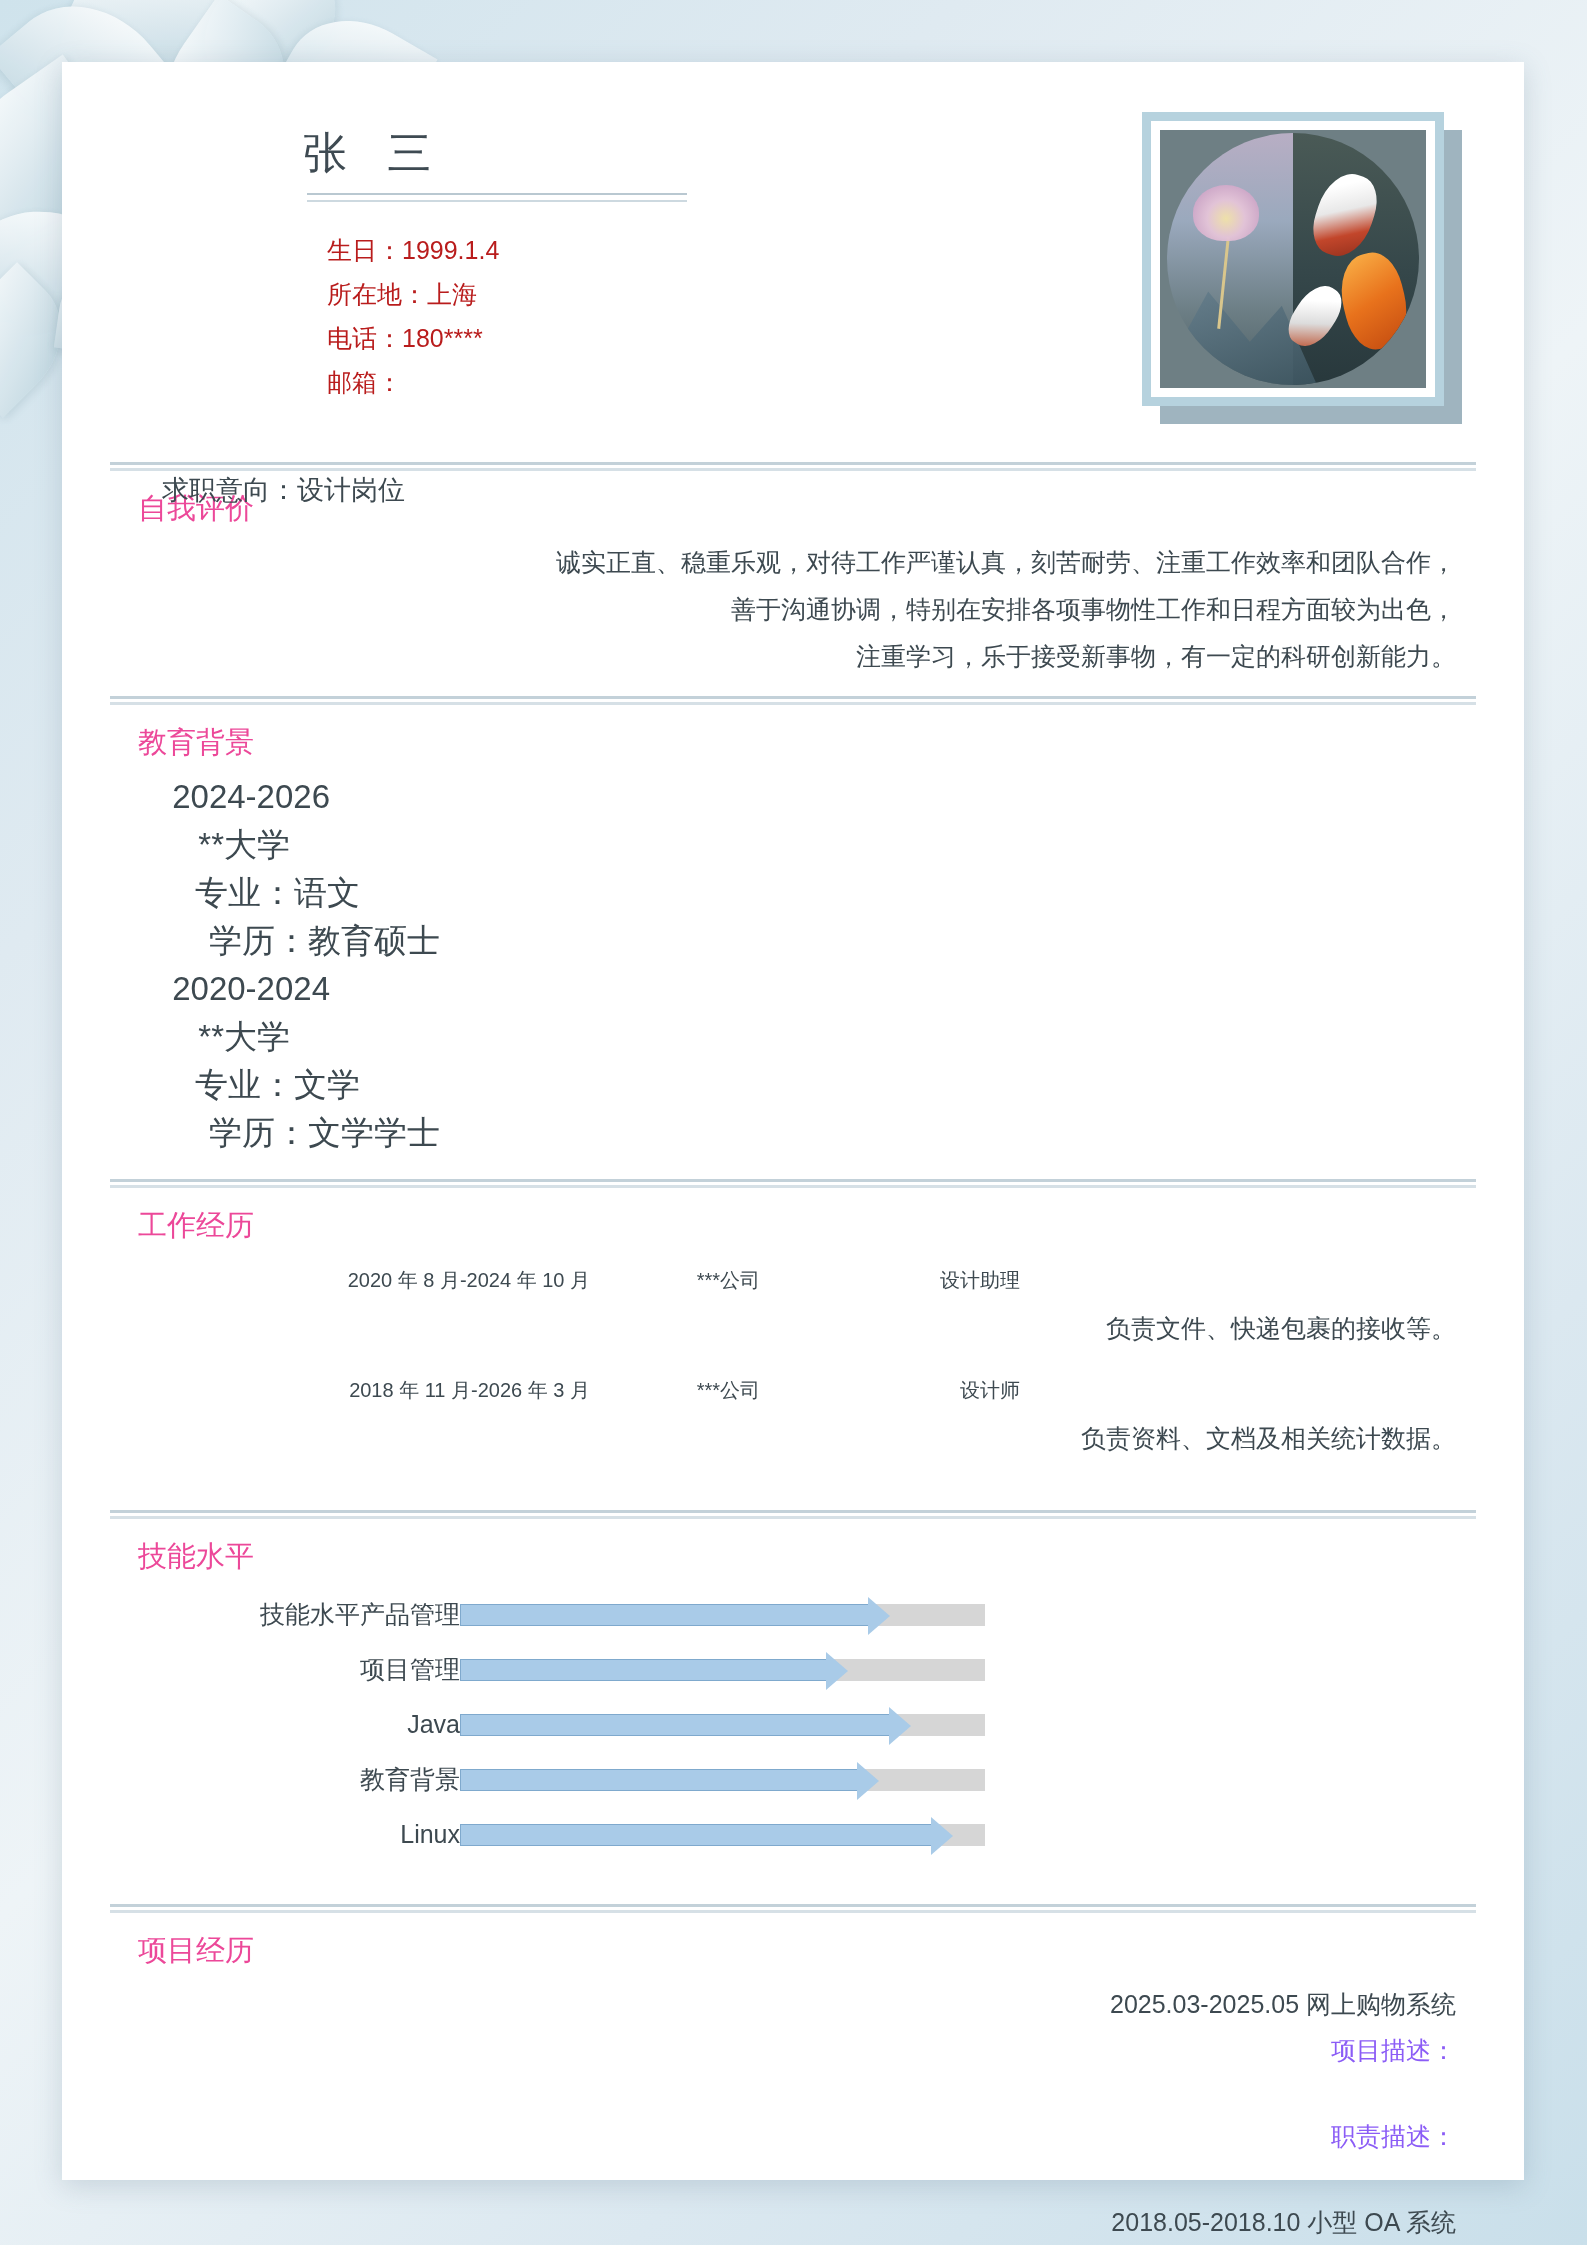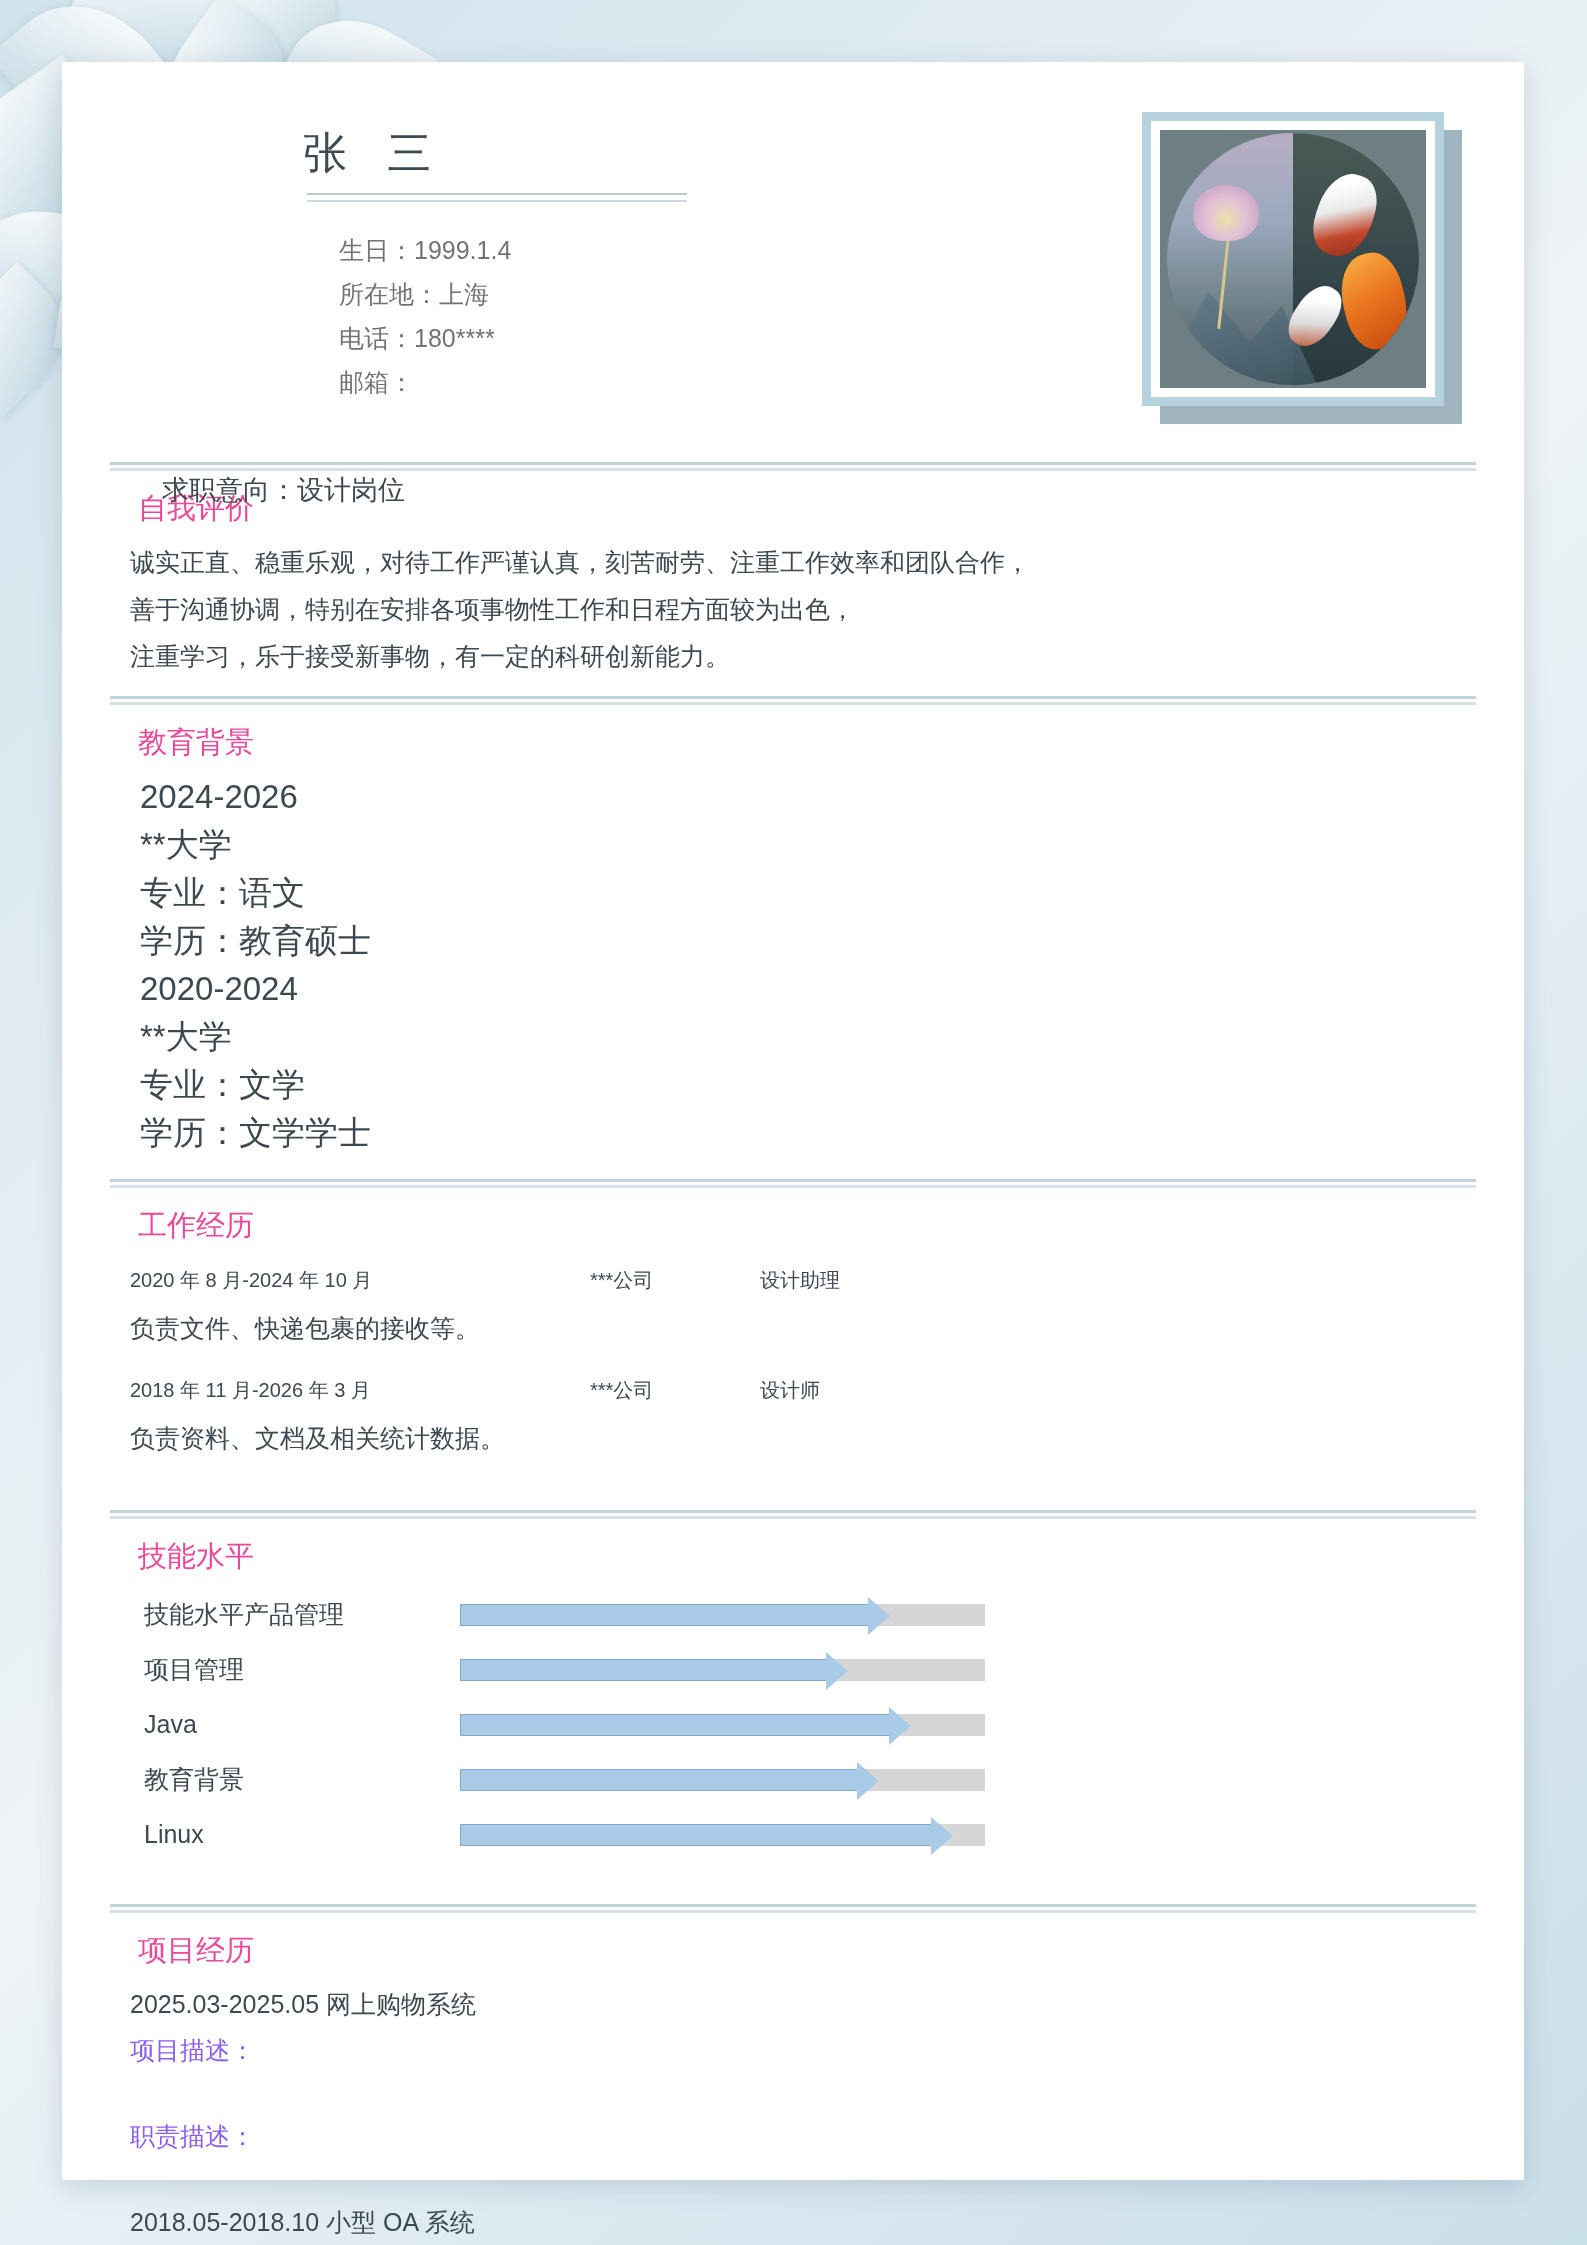--- a/index.html
+++ b/index.html
@@ -66,24 +66,24 @@
     width: 380px;
     margin-left: 4px;
   }
   .name-rule.second {
     margin-top: 5px;
     width: 380px;
     background: #cdd9e0;
   }
   .contact {
     margin-top: 26px;
-    margin-left: 36px;
+    margin-left: 24px;
     font-size: 25px;
     line-height: 44px;
-    color: #737373;
+    color: #b91c1c;
   }
   .objective {
     position: absolute;
     left: 100px;
     top: 410px;
     font-size: 27px;
     color: #3d4950;
   }
 
   
@@ -202,20 +202,21 @@
   .divider:after  { top: 6px; background: #d6e0e6; }
 
   .section-title {
     font-size: 29px;
     color: #ec4899;
     margin: 18px 0 10px 76px;
   }
   .section-body {
     margin: 0 68px 0 68px;
     color: #3d4950;
+    text-align: right;
   }
   .para {
     font-size: 25px;
     line-height: 47px;
   }
 
   
   .edu-row {
     display: flex;
     font-size: 33px;

